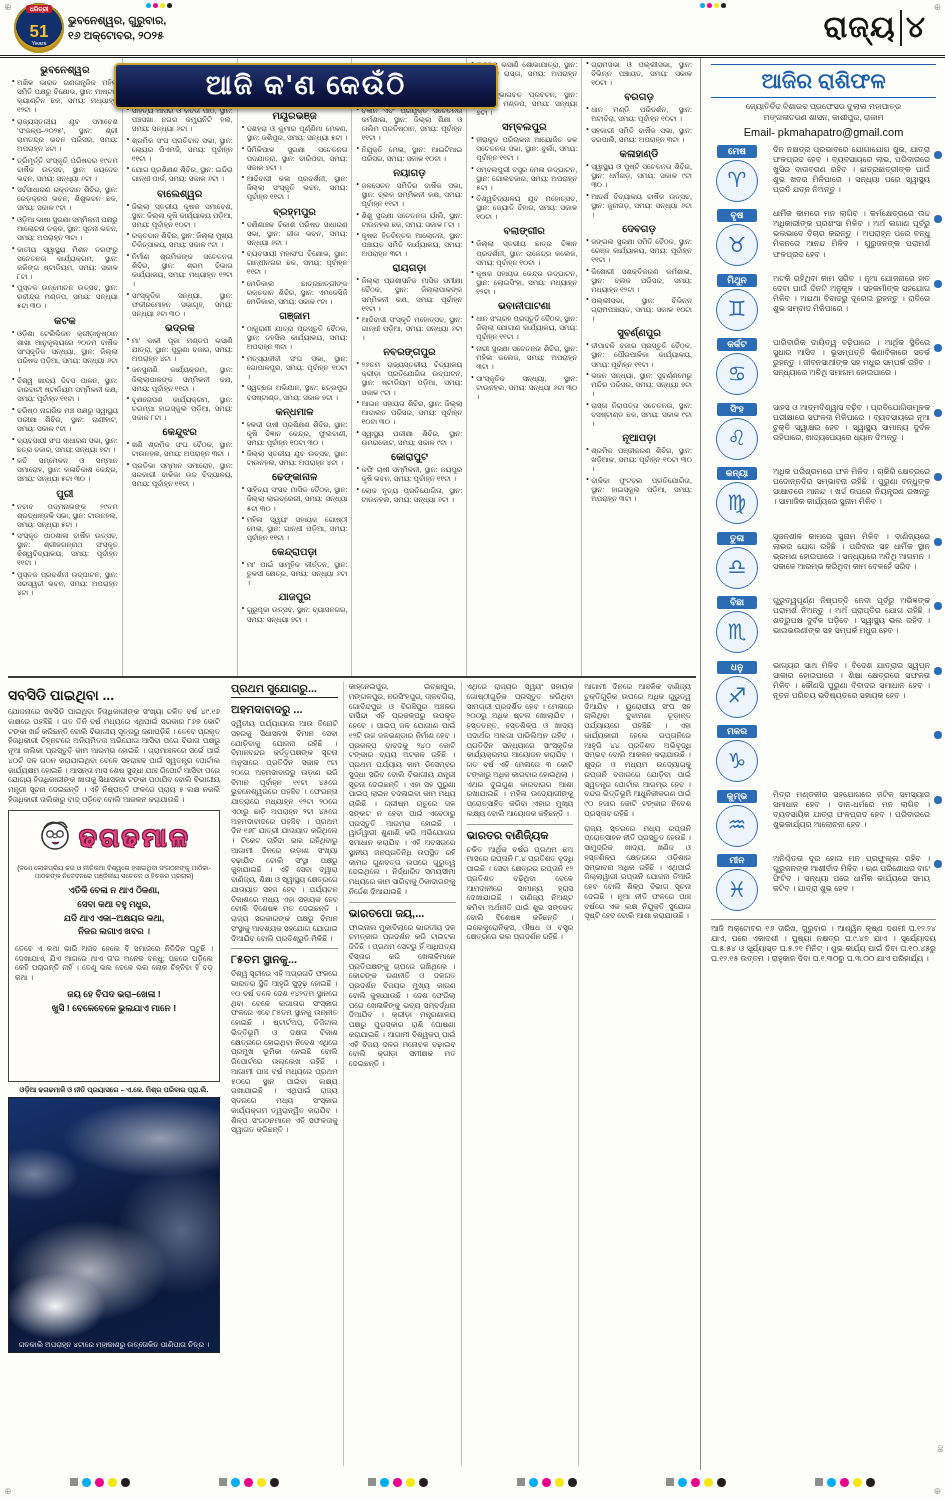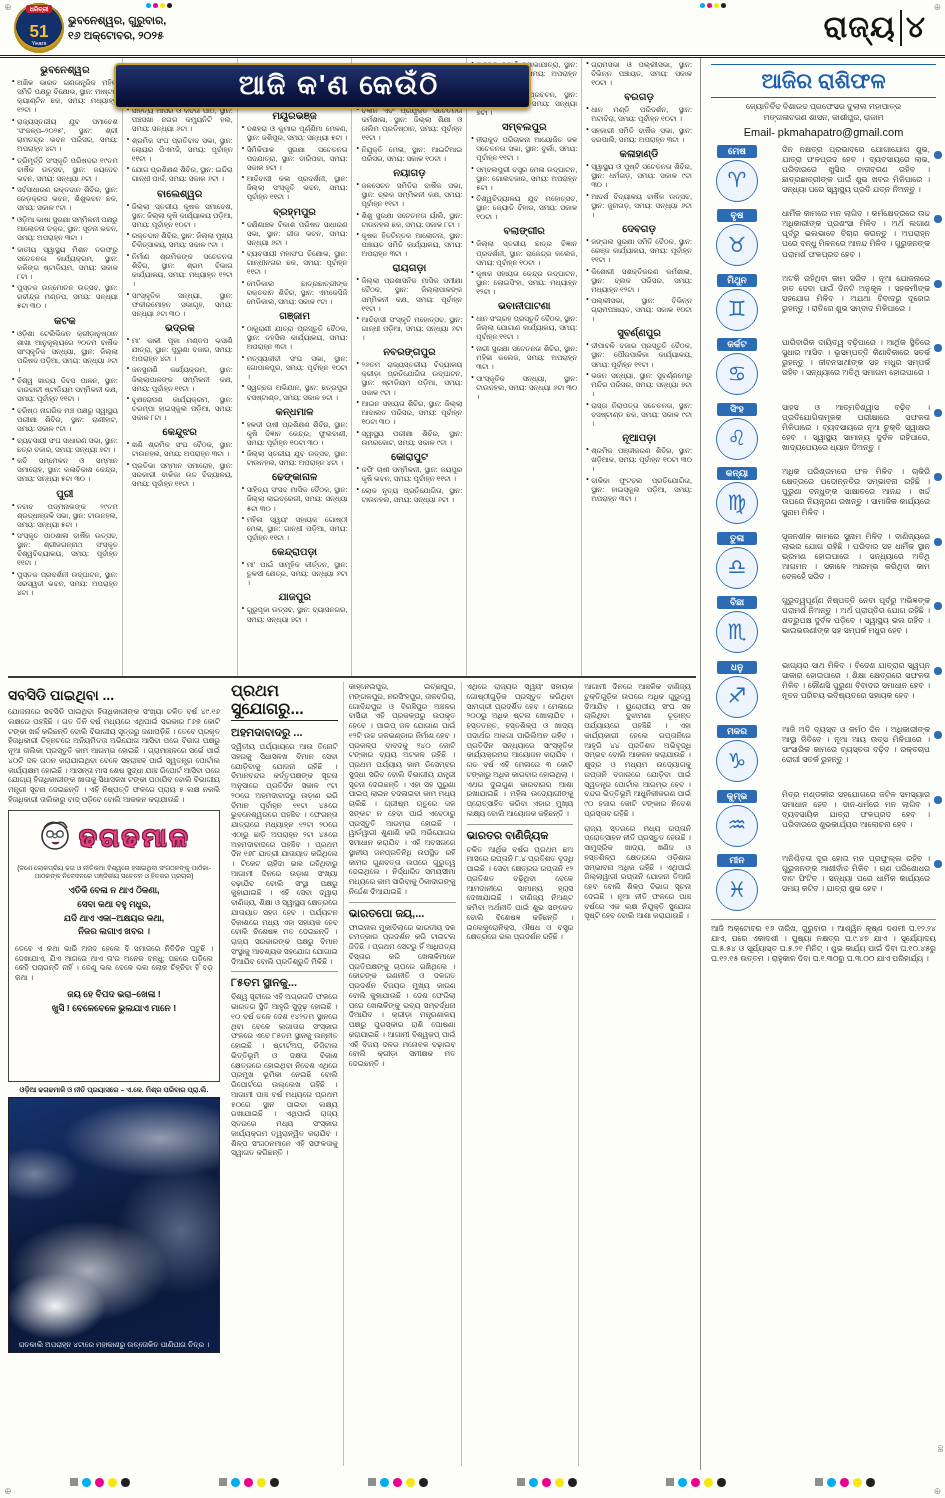--- a/index.html
+++ b/index.html
@@ -25,35 +25,35 @@
   
   .content{display:flex;height:1412px;}
   .leftwrap{width:700px;box-sizing:border-box;padding:0 4px 0 8px;}
   .sidebar{flex:1;border-left:1.5px solid #8a8a8a;padding:6px 9px 4px 10px;box-sizing:border-box;overflow:hidden;}
 
   
   .listings{position:relative;height:620px;border-bottom:2px solid #3a3a3a;box-sizing:border-box;}
   .banner{position:absolute;left:106px;top:5px;width:380px;height:42px;z-index:2;
           background:linear-gradient(180deg,#22346f 0%,#0c1542 70%,#060c2c 100%);
           color:#fff;font-size:27px;font-weight:bold;text-align:center;line-height:40px;
-          border:2px solid #c9a227;border-radius:5px;letter-spacing:2px;box-shadow:0 2px 4px rgba(0,0,0,.45);padding-left:33px;}
+          border:2px solid #c9a227;border-radius:5px;letter-spacing:2px;box-shadow:0 2px 4px rgba(0,0,0,.45);}
   .lcols{display:flex;height:100%;}
   .lcol{flex:1;padding:2px 4px;border-right:1px solid #bdbdbd;overflow:hidden;box-sizing:border-box;}
   .lcol:last-child{border-right:none;}
   .city{font-weight:bold;font-size:10px;text-align:center;margin:4px 0 2px;}
   .evt{font-size:7.2px;line-height:1.26;text-align:justify;margin-bottom:2.5px;padding-left:5px;position:relative;}
   .evt::before{content:'•';position:absolute;left:0;top:-1px;font-size:7px;}
 
   
   .bottomsec{display:flex;height:788px;padding-top:4px;box-sizing:border-box;}
   .feature{width:218px;box-sizing:border-box;padding-right:6px;overflow:hidden;flex:0 0 218px;}
   .artcols{display:flex;flex:1;overflow:hidden;}
   .acol{flex:1;padding:0 5px;border-right:1px solid #bdbdbd;overflow:hidden;box-sizing:border-box;}
   .acol:last-child{border-right:none;}
-  .slug{font-size:16px;font-weight:bold;border-bottom:1.5px solid #222;padding-bottom:2px;margin:0 0 4px;}
+  .slug{font-size:11px;font-weight:bold;border-bottom:1.5px solid #222;padding-bottom:2px;margin:0 0 4px;}
   .art-head{font-size:11px;font-weight:bold;margin:5px 0 3px;border-top:1px solid #999;padding-top:4px;}
   .slug + .art-head{border-top:none;padding-top:0;}
   .body{font-size:7.5px;line-height:1.3;text-align:justify;margin:0 0 5px;}
   .feature > .art-head{border-top:none;padding-top:0;font-size:14px;}
 
   
   .cartoon{border:1.5px solid #444;margin-top:5px;padding:5px 6px;height:272px;box-sizing:border-box;
            overflow:hidden;text-align:center;background:#fffefa;}
   .cartoon-top{display:flex;align-items:center;justify-content:center;gap:6px;}
   .cartoon-title{font-size:25px;font-weight:bold;color:#e8407e;letter-spacing:3px;
@@ -73,21 +73,21 @@
       radial-gradient(90px 90px at 82% 52%, rgba(215,228,255,.38), transparent 72%),
       radial-gradient(60px 36px at 12% 30%, rgba(255,255,255,.42), transparent 75%),
       linear-gradient(160deg,#16336f 0%,#0a1736 55%,#0b1e46 100%);}
   .wx-caption{position:absolute;left:0;right:0;bottom:3px;color:#fff;font-size:7.3px;text-align:center;}
 
   
   .h-title{color:#1b5fae;font-size:21px;font-weight:bold;text-align:center;
            border-top:1.5px solid #1b5fae;border-bottom:1.5px solid #1b5fae;padding:4px 0;margin-bottom:4px;}
   .h-by{font-size:8px;text-align:center;line-height:1.35;}
   .h-email{font-size:11px;text-align:center;margin:2px 0 7px;}
-  .zentry{display:flex;gap:19px;margin-bottom:7.5px;position:relative;padding-right:6px;}
+  .zentry{display:flex;gap:10px;margin-bottom:7.5px;position:relative;padding-right:6px;}
   .zentry::after{content:'';position:absolute;right:-6px;top:6px;width:8px;height:8px;border-radius:50%;background:#2b6cb5;}
   .zicon-wrap{flex:0 0 52px;display:flex;flex-direction:column;align-items:center;}
   .zname{background:#2b6cb5;color:#fff;font-size:9px;font-weight:bold;text-align:center;border-radius:2px;
          padding:1px 7px;margin-bottom:2px;min-width:26px;}
   .zcircle{width:40px;height:40px;border:1.6px solid #2b6cb5;border-radius:50%;background:#eef4fb;
            display:flex;align-items:center;justify-content:center;}
   .zsym{font-family:"DejaVu Sans",sans-serif;font-size:21px;color:#2b6cb5;line-height:1;}
   .ztext{font-size:7.9px;line-height:1.28;text-align:justify;flex:1;}
   .h-panchanga{font-size:7.8px;line-height:1.3;text-align:justify;border-top:1px solid #8a8a8a;padding-top:4px;margin-top:2px;}
 
@@ -416,21 +416,20 @@
             </div>
             <div class="ztext">ଭାଗ୍ୟର ସାଥ ମିଳିବ । ବିଦେଶ ଯାତ୍ରାର ସ୍ୱପ୍ନ ସାକାର ହୋଇପାରେ । ଶିକ୍ଷା କ୍ଷେତ୍ରରେ ସଫଳତା ମିଳିବ । କୌଣସି ପୁରୁଣା ବିବାଦର ସମାଧାନ ହେବ । ନୂତନ ପରିଚୟ ଭବିଷ୍ୟତରେ ସହାୟକ ହେବ ।</div>
           </div>
           <div class="zentry">
             <div class="zicon-wrap">
               <div class="zname">ମକର</div>
               <div class="zcircle">
                 <span class="zsym">♑</span>
               </div>
             </div>
-            <div class="ztext">ଆଜି ଅତି ବ୍ୟସ୍ତ ଓ କର୍ମଠ ଦିନ । ଅଧିକାରୀଙ୍କ ଆସ୍ଥା ଜିତିବେ । ନୂଆ ଆୟ ଉତ୍ସ ମିଳିପାରେ । ସାଂସାରିକ କାମରେ ବ୍ୟସ୍ତତା ବଢ଼ିବ । ରକ୍ତଚାପ ରୋଗୀ ସତର୍କ ରୁହନ୍ତୁ ।</div>
           </div>
           <div class="zentry">
             <div class="zicon-wrap">
               <div class="zname">କୁମ୍ଭ</div>
               <div class="zcircle">
                 <span class="zsym">♒</span>
               </div>
             </div>
             <div class="ztext">ମିତ୍ର ମଣ୍ଡଳୀର ସହଯୋଗରେ ଜଟିଳ ସମସ୍ୟାର ସମାଧାନ ହେବ । ଦାନ-ଧର୍ମରେ ମନ ଲାଗିବ । ବ୍ୟବସାୟିକ ଯାତ୍ରା ଫଳପ୍ରଦ ହେବ । ପରିବାରରେ ଶୁଭକାର୍ଯ୍ୟର ଆଲୋଚନା ହେବ ।</div>
           </div>

